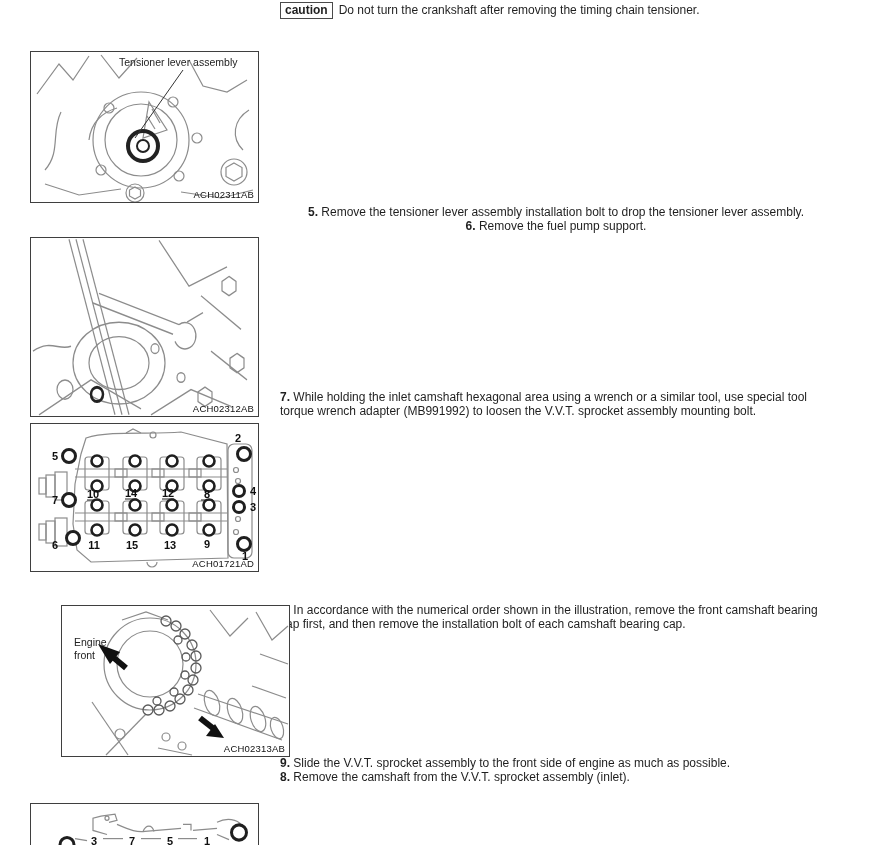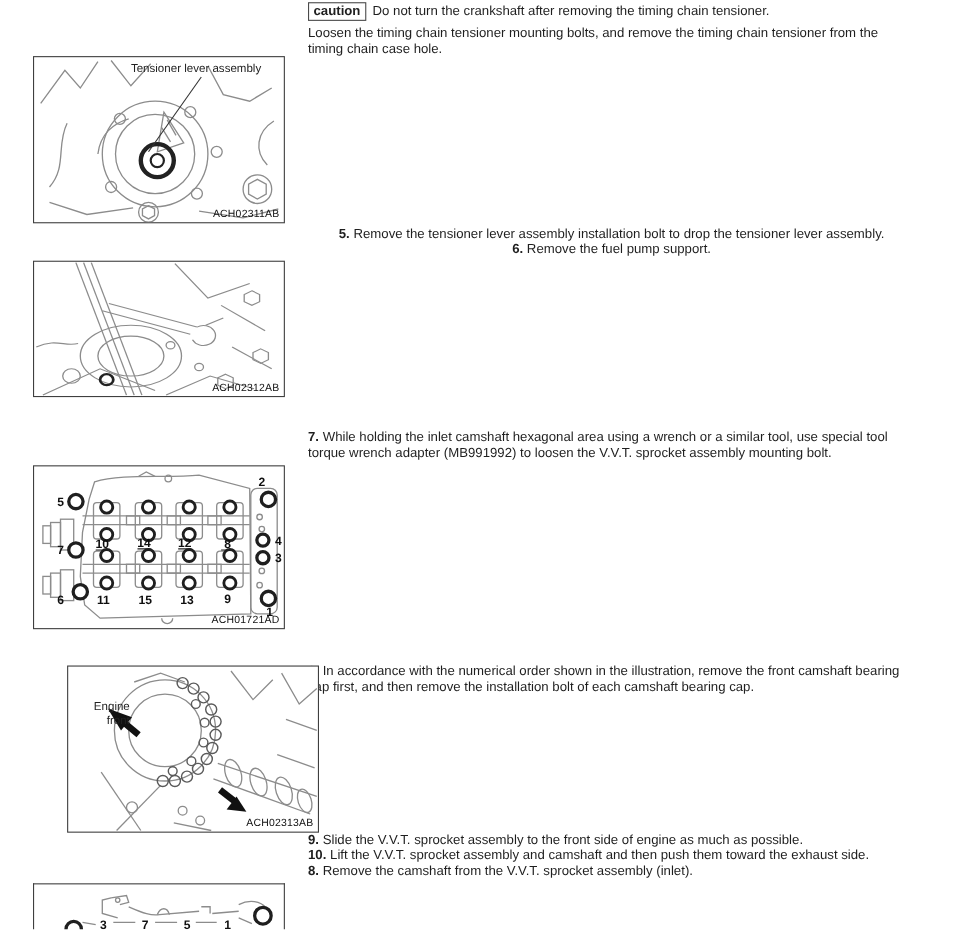--- a/index.html
+++ b/index.html
@@ -16,59 +16,55 @@
     display:inline-block;border:1px solid #4a4a4a;font-weight:bold;
     padding:0 4px 1px 4px;margin-right:6px;line-height:14px;
   }
   
   .figure{position:absolute;left:30px;width:229px;border:1px solid #3f3f3f;background:#fff;box-sizing:border-box;}
   .figure svg{display:block;width:100%;height:100%;}
   .fig-code{
     position:absolute;right:4px;bottom:2px;font-size:9.5px;font-weight:normal;color:#101010;
     letter-spacing:0.2px;
   }
-  .callout{position:absolute;font-size:10.5px;line-height:12.5px;color:#222;text-align:right;}
+  .callout{position:absolute;font-size:10.5px;line-height:12.5px;color:#222;}
   
   .ln{stroke:#8c8c8c;fill:none;stroke-width:1.2px;}
   .dk{stroke:#222;fill:none;}
   .bolt{stroke:#1f1f1f;stroke-width:3px;fill:#ffffff;}
   .boltsm{stroke:#1f1f1f;stroke-width:2.6px;fill:#ffffff;}
   .num{font:bold 11px "Liberation Sans",sans-serif;fill:#0f0f0f;}
   .chain{stroke:#5a5a5a;fill:none;stroke-width:1.3px;}
   .blk{fill:#111;stroke:none;}
 </style>
 </head>
 <body>
 
 <div class="page">
 
   <div class="caution-row">
     <span class="caution-box">caution</span><span>Do not turn the crankshaft after removing the timing chain tensioner.</span>
   </div>
 
-  <div class="textblock" style="top:23px;">
-    <p class="step">Loosen the timing chain tensioner mounting bolts, and remove the timing chain tensioner from the timing chain case hole.</p>
-  </div>
 
   <div class="textblock" style="top:205px;text-align:center;">
     <p class="step"><b>5.</b> <span>Remove the tensioner lever assembly installation bolt to drop the tensioner lever assembly.</span></p>
     <p class="step"><b>6.</b> <span>Remove the fuel pump support.</span></p>
   </div>
 
   <div class="textblock" style="top:390px;">
     <p class="step"><b>7.</b> <span>While holding the inlet camshaft hexagonal area using a wrench or a similar tool, use special tool torque wrench adapter (MB991992) to loosen the V.V.T. sprocket assembly mounting bolt.</span></p>
   </div>
 
   <div class="textblock" style="top:603px;">
     <p class="step"><b>8.</b> <span>In accordance with the numerical order shown in the illustration, remove the front camshaft bearing cap first, and then remove the installation bolt of each camshaft bearing cap.</span></p>
   </div>
 
   <div class="textblock" style="top:756px;">
     <p class="step"><b>9.</b> <span>Slide the V.V.T. sprocket assembly to the front side of engine as much as possible.</span></p>
-    <p class="step"><b>10.</b> <span>Lift the V.V.T. sprocket assembly and camshaft and then push them toward the exhaust side.</span></p>
     <p class="step"><b>8.</b> <span>Remove the camshaft from the V.V.T. sprocket assembly (inlet).</span></p>
   </div>
 
   <div class="figure" style="top:51px;height:152px;">
     <svg viewBox="0 0 227 150" preserveAspectRatio="none">
       <g class="ln">
         <path d="M6,42 L28,12 L42,28 L58,4"></path>
         <path d="M70,3 L88,26 L106,6"></path>
         <path d="M14,118 C30,100 20,80 30,60"></path>
         <path d="M158,8 L172,34 L196,40 L216,28"></path>
@@ -94,21 +90,21 @@
       <g>
         <circle cx="112" cy="94" r="15" class="dk" stroke-width="4"></circle>
         <circle cx="112" cy="94" r="6" class="dk" stroke-width="2"></circle>
         <line x1="152" y1="18" x2="104" y2="86" stroke="#333" stroke-width="1"></line>
       </g>
     </svg>
     <div class="callout" style="left:88px;top:4px;white-space:nowrap;">Tensioner lever assembly</div>
     <div class="fig-code">ACH02311AB</div>
   </div>
 
-  <div class="figure" style="top:237px;height:124px;">
+  <div class="figure" style="top:237px;height:180px;">
     <svg viewBox="0 0 227 148" preserveAspectRatio="none">
       <g class="ln">
         <path d="M38,1 L84,147"></path>
         <path d="M52,1 L98,147"></path>
         <path d="M45,1 L91,147"></path>
         <path d="M62,54 L142,80"></path>
         <path d="M68,46 L148,72"></path>
         <path d="M148,72 a11,11 0 1 1 -4,14"></path>
         <path d="M156,70 l16,-8"></path>
         <ellipse cx="88" cy="104" rx="46" ry="34"></ellipse>

